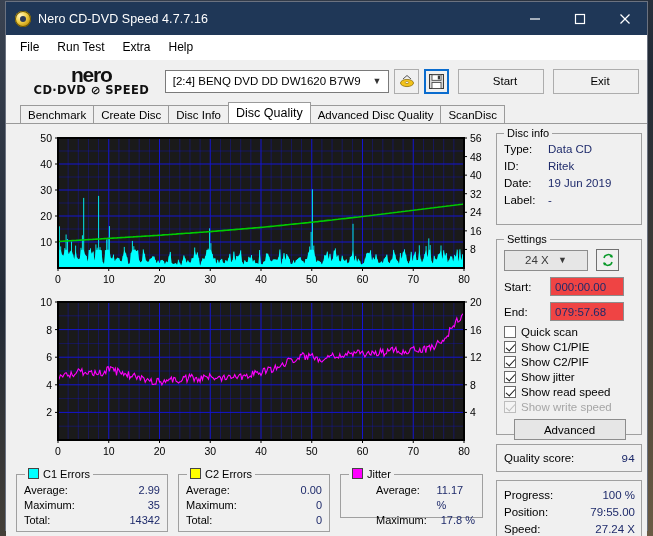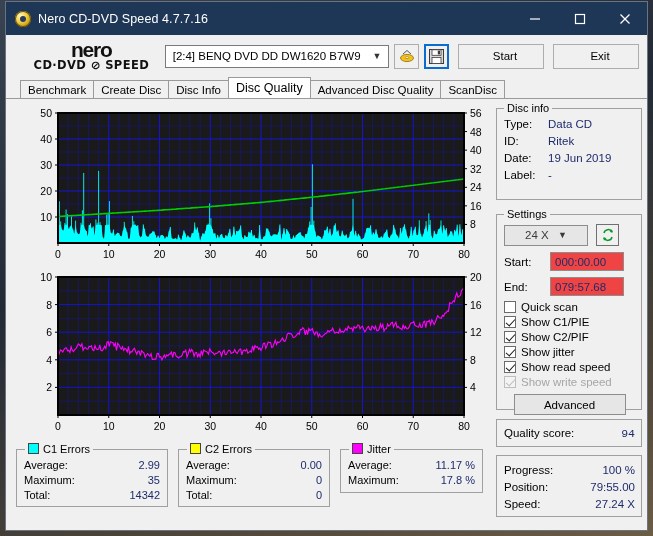--- a/index.html
+++ b/index.html
@@ -184,20 +184,26 @@
       </div>
       <div class="tbtn">
         <svg width="12" height="12">
             <line x1="1.5" y1="1.5" x2="10.5" y2="10.5" stroke="#fff" stroke-width="1.2"></line>
             <line x1="10.5" y1="1.5" x2="1.5" y2="10.5" stroke="#fff" stroke-width="1.2"></line>
           </svg>
       </div>
     </div>
   </div>
 
+  <div id="menubar">
+    <div class="menu-item">File</div>
+    <div class="menu-item">Run Test</div>
+    <div class="menu-item">Extra</div>
+    <div class="menu-item">Help</div>
+  </div>
 
   <div id="toolbar">
     <div id="logo">
       <div class="l1">nero</div>
       <div class="l2">CD·DVD ⊘ SPEED</div>
     </div>
     <div id="drive-select">
       <span>[2:4]   BENQ DVD DD DW1620 B7W9</span>
       <span class="arrow">▼</span>
     </div>
@@ -766,21 +772,21 @@
               <span class="k">Maximum:</span>
               <span class="v">0</span>
             </div>
           <div class="row">
               <span class="k">Total:</span>
               <span class="v">0</span>
             </div>
         </div>
       </div>
 
-      <div class="grp" style="left:334px;top:350px;width:143px;height:44px;">
+      <div class="grp" style="left:334px;top:350px;width:143px;height:44px;padding-left:28px;">
         <div class="grp-title">
           <span class="sw" id="sw-j" style="background: rgb(255, 0, 255);"></span>
           <span>Jitter</span>
         </div>
         <div style="padding:8px 7px 0 7px;">
           <div class="row">
               <span class="k">Average:</span>
               <span class="v">11.17 %</span>
             </div>
           <div class="row">

